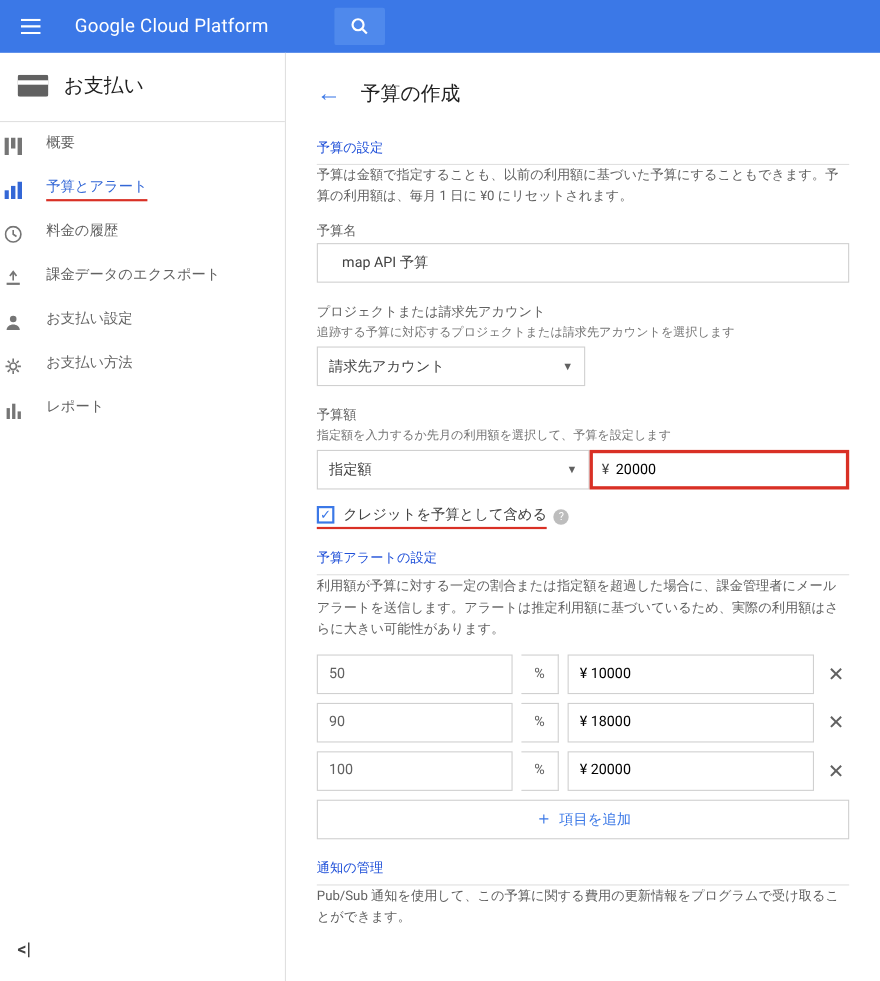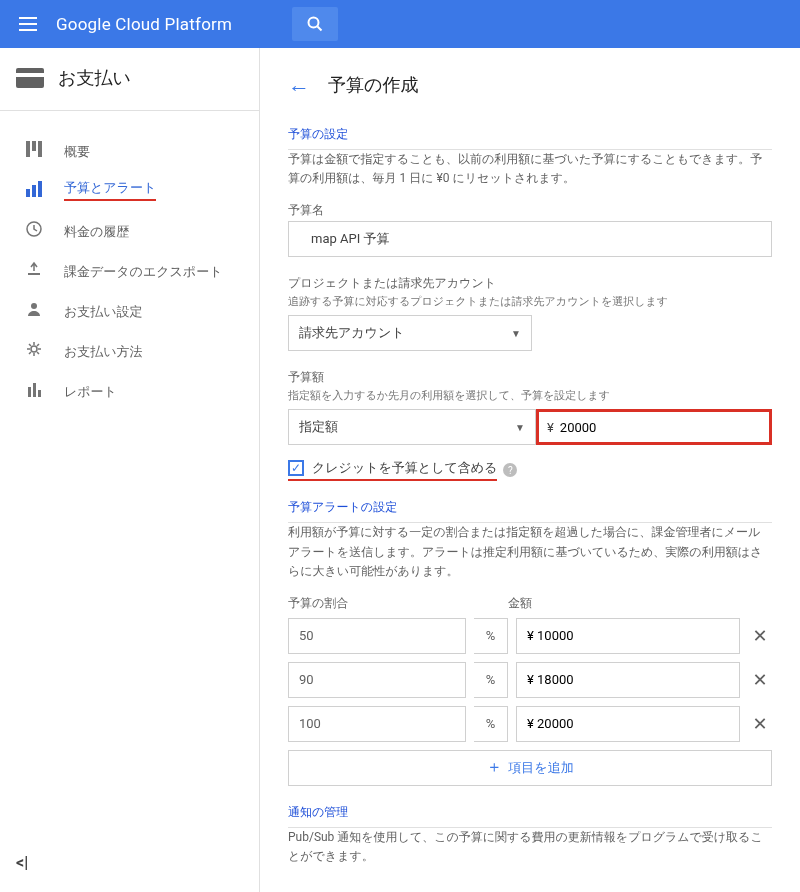--- a/index.html
+++ b/index.html
@@ -1,27 +1,27 @@
 <!DOCTYPE html>
 <html><head>
 <meta charset="utf-8">
 <style>
 *{margin:0;padding:0;box-sizing:border-box;font-family:Roboto,Arial,sans-serif}
 body{width:800px;height:892px;background:#fff;overflow:hidden;position:relative}
 .topbar{height:48px;background:#3b78e7;display:flex;align-items:center;color:#fff;padding:0 8px}
 .menu-icon{width:40px;height:40px;display:flex;align-items:center;justify-content:center;cursor:pointer}
-.logo{font-size:17px;font-weight:400;margin-left:8px;letter-spacing:0.2px}
+.logo{font-size:17px;font-weight:400;margin-left:20px;letter-spacing:0.2px}
 .search-box{margin-left:60px;width:46px;height:34px;background:#4f89ec;border-radius:2px;display:flex;align-items:center;justify-content:center}
 .layout{display:flex;height:calc(100% - 48px)}
 .sidebar{width:260px;border-right:1px solid #e0e0e0;padding-top:18px;position:relative}
 .sb-header{display:flex;align-items:center;padding:0 16px 20px 16px}
 .sb-header-icon{width:28px;height:20px;margin-right:14px}
 .sb-title{font-size:18px;color:#212121}
 .sb-divider{height:1px;background:#e0e0e0;margin:0 0 10px 0}
-.sb-item{display:flex;align-items:flex-end;height:40px;padding:0 22px;font-size:13px;color:#616161;cursor:pointer}
+.sb-item{display:flex;align-items:flex-start;height:40px;padding:0 0;font-size:13px;color:#616161;cursor:pointer}
 .sb-item .ic{width:24px;height:24px;margin-right:18px;display:flex;align-items:center;justify-content:center;color:#757575}
 .sb-item.active{color:#3367d6}
 .sb-item.active .ic{color:#3367d6}
 .red-underline{border-bottom:2px solid #d93025;display:inline-block;padding-bottom:2px}
 .collapse{position:absolute;bottom:20px;left:16px;cursor:pointer;font-weight:bold;color:#424242}
 .main{flex:1;padding:24px 28px;overflow-y:auto}
 .page-header{display:flex;align-items:center;margin-bottom:28px}
 .back-arrow{color:#3b78e7;font-size:22px;margin-right:18px;cursor:pointer}
 .page-title{font-size:18px;color:#212121}
 .section-title{font-size:12px;color:#1d4ed8;margin-bottom:0;padding-bottom:6px;border-bottom:1px solid #e0e0e0}
@@ -199,24 +199,20 @@
         <span>クレジットを予算として含める</span>
       </span>
       <span class="help-icon">?</span>
     </div>
 
     <div class="gap"></div>
     <div class="section-title">予算アラートの設定</div>
     <div class="section-desc">利用額が予算に対する一定の割合または指定額を超過した場合に、課金管理者にメールアラートを送信します。アラートは推定利用額に基づいているため、実際の利用額はさらに大きい可能性があります。</div>
 
     <div class="alert-table">
-      <div class="alert-head">
-        <div class="c1">予算の割合</div>
-        <div class="c2">金額</div>
-      </div>
 
       <div class="alert-row">
         <input class="pct" value="50" style="">
         <div class="pct-sym">%</div>
         <div class="amt">¥ 10000</div>
         <div class="del">✕</div>
       </div>
 
       <div class="alert-row">
         <input class="pct" value="90" style="">

